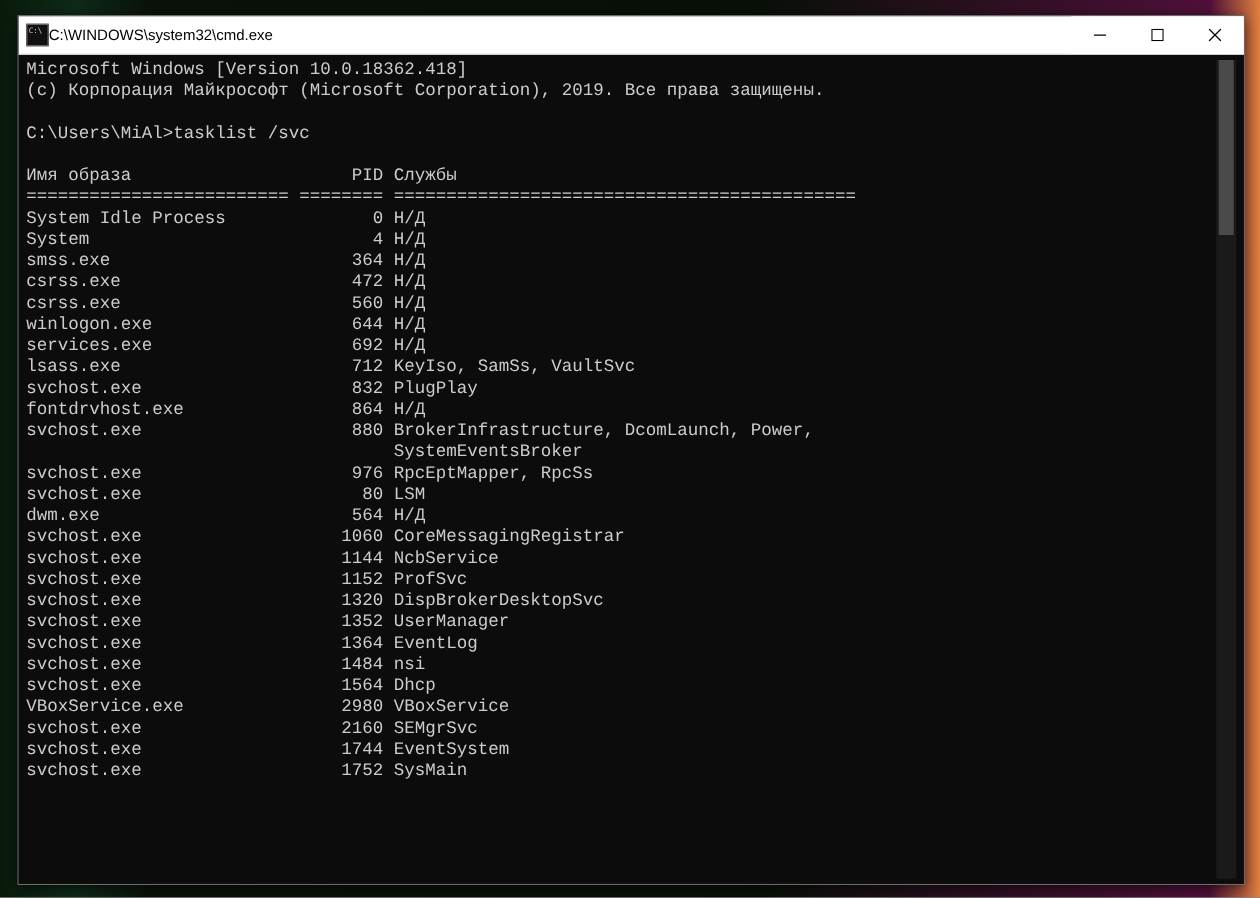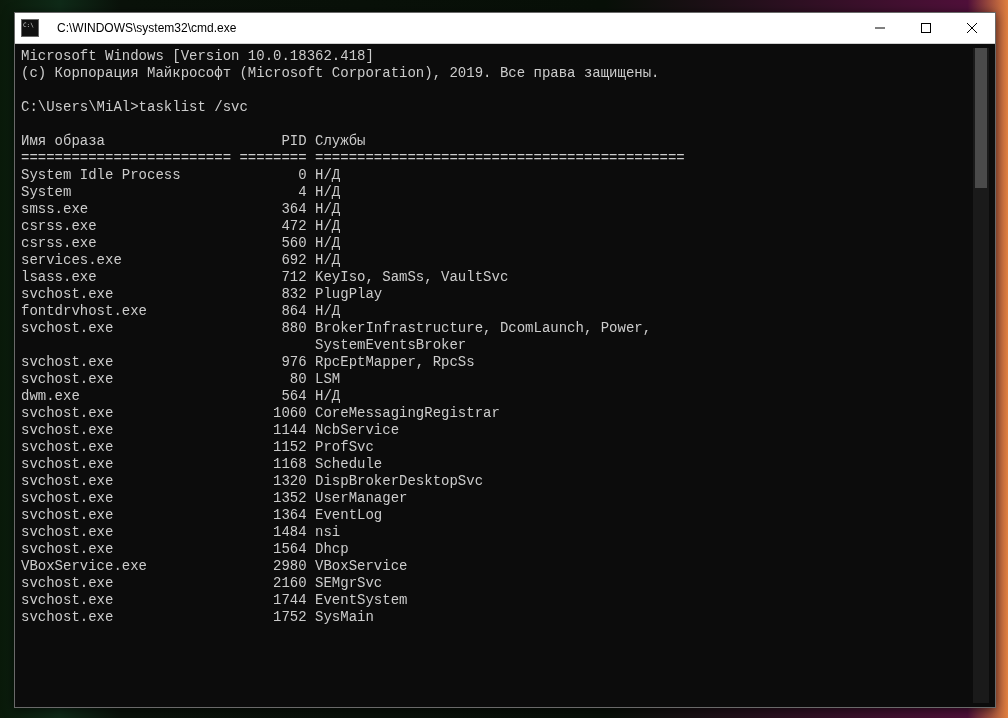--- a/index.html
+++ b/index.html
@@ -35,21 +35,21 @@
     background: #ffffff;
     display: flex;
     align-items: center;
     justify-content: space-between;
     border-bottom: 1px solid #d0d0d0;
     user-select: none;
   }
   .titlebar-left {
     display: flex;
     align-items: center;
-    gap: 18px;
+    gap: 0;
     padding-left: 6px;
   }
   .app-icon {
     width: 16px; height: 16px;
     background: #111;
     border: 1px solid #666;
     display: inline-block;
     position: relative;
   }
   .app-icon::after {
@@ -151,33 +151,33 @@
 </span><span class="blank-row">
 </span><span class="header-row">C:\Users\MiAl&gt;tasklist /svc
 </span><span class="blank-row">
 </span><span class="header-row">Имя образа                     PID Службы
 </span><span class="sep-row">========================= ======== ============================================
 </span><span class="proc-row">System Idle Process              0 Н/Д
 </span><span class="proc-row">System                           4 Н/Д
 </span><span class="proc-row">smss.exe                       364 Н/Д
 </span><span class="proc-row">csrss.exe                      472 Н/Д
 </span><span class="proc-row">csrss.exe                      560 Н/Д
+</span><span class="proc-row">winlogon.exe                   644 Н/Д
 </span><span class="proc-row">services.exe                   692 Н/Д
 </span><span class="proc-row">lsass.exe                      712 KeyIso, SamSs, VaultSvc
 </span><span class="proc-row">svchost.exe                    832 PlugPlay
 </span><span class="proc-row">fontdrvhost.exe                864 Н/Д
 </span><span class="proc-row">svchost.exe                    880 BrokerInfrastructure, DcomLaunch, Power,
 </span><span class="wrap-row">                                   SystemEventsBroker
 </span><span class="proc-row">svchost.exe                    976 RpcEptMapper, RpcSs
 </span><span class="proc-row">svchost.exe                     80 LSM
 </span><span class="proc-row">dwm.exe                        564 Н/Д
 </span><span class="proc-row">svchost.exe                   1060 CoreMessagingRegistrar
 </span><span class="proc-row">svchost.exe                   1144 NcbService
 </span><span class="proc-row">svchost.exe                   1152 ProfSvc
-</span><span class="proc-row">svchost.exe                   1168 Schedule
 </span><span class="proc-row">svchost.exe                   1320 DispBrokerDesktopSvc
 </span><span class="proc-row">svchost.exe                   1352 UserManager
 </span><span class="proc-row">svchost.exe                   1364 EventLog
 </span><span class="proc-row">svchost.exe                   1484 nsi
 </span><span class="proc-row">svchost.exe                   1564 Dhcp
 </span><span class="proc-row">VBoxService.exe               2980 VBoxService
 </span><span class="proc-row">svchost.exe                   2160 SEMgrSvc
 </span><span class="proc-row">svchost.exe                   1744 EventSystem
 </span><span class="proc-row">svchost.exe                   1752 SysMain
 </span></div>

